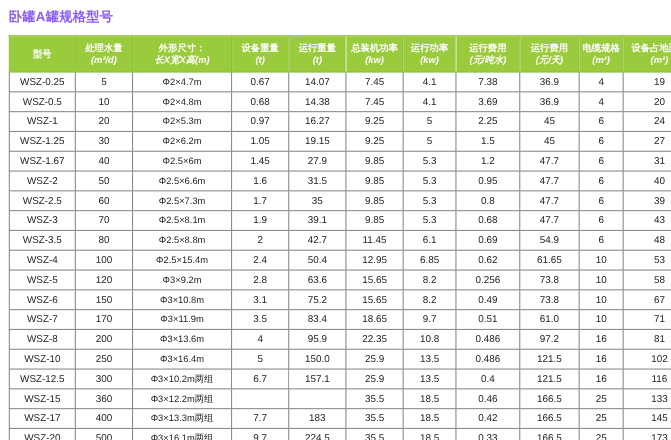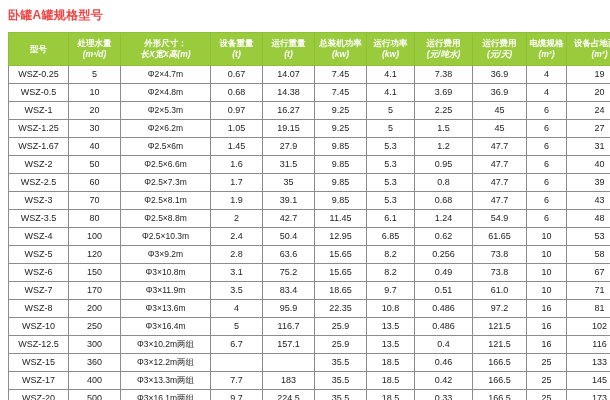--- a/index.html
+++ b/index.html
@@ -18,21 +18,21 @@
   #page {
     position: relative;
     width: 610px;
     height: 400px;
     box-sizing: border-box;
     padding: 0;
   }
   .doc-title {
     font-size: 12px;
     font-weight: bold;
-    color: #ef4444;
+    color: #8b5cf6;
     letter-spacing: 0.3px;
     padding: 7px 0 0 8px;
     line-height: 16px;
     white-space: nowrap;
   }
   .table-wrap {
     position: absolute;
     left: 8px;
     top: 32px;
     width: 594px;
@@ -288,29 +288,29 @@
             <td>43</td>
           </tr>
           <tr>
             <td class="model">WSZ-3.5</td>
             <td>80</td>
             <td class="dim">Φ2.5×8.8m</td>
             <td>2</td>
             <td>42.7</td>
             <td>11.45</td>
             <td>6.1</td>
-            <td>1.24</td>
+            <td>0.69</td>
             <td>54.9</td>
             <td>6</td>
             <td>48</td>
           </tr>
           <tr>
             <td class="model">WSZ-4</td>
             <td>100</td>
-            <td class="dim">Φ2.5×10.3m</td>
+            <td class="dim">Φ2.5×15.4m</td>
             <td>2.4</td>
             <td>50.4</td>
             <td>12.95</td>
             <td>6.85</td>
             <td>0.62</td>
             <td>61.65</td>
             <td>10</td>
             <td>53</td>
           </tr>
           <tr>
@@ -363,21 +363,21 @@
             <td>0.486</td>
             <td>97.2</td>
             <td>16</td>
             <td>81</td>
           </tr>
           <tr>
             <td class="model">WSZ-10</td>
             <td>250</td>
             <td class="dim">Φ3×16.4m</td>
             <td>5</td>
-            <td>116.7</td>
+            <td>150.0</td>
             <td>25.9</td>
             <td>13.5</td>
             <td>0.486</td>
             <td>121.5</td>
             <td>16</td>
             <td>102</td>
           </tr>
           <tr>
             <td class="model">WSZ-12.5</td>
             <td>300</td>

